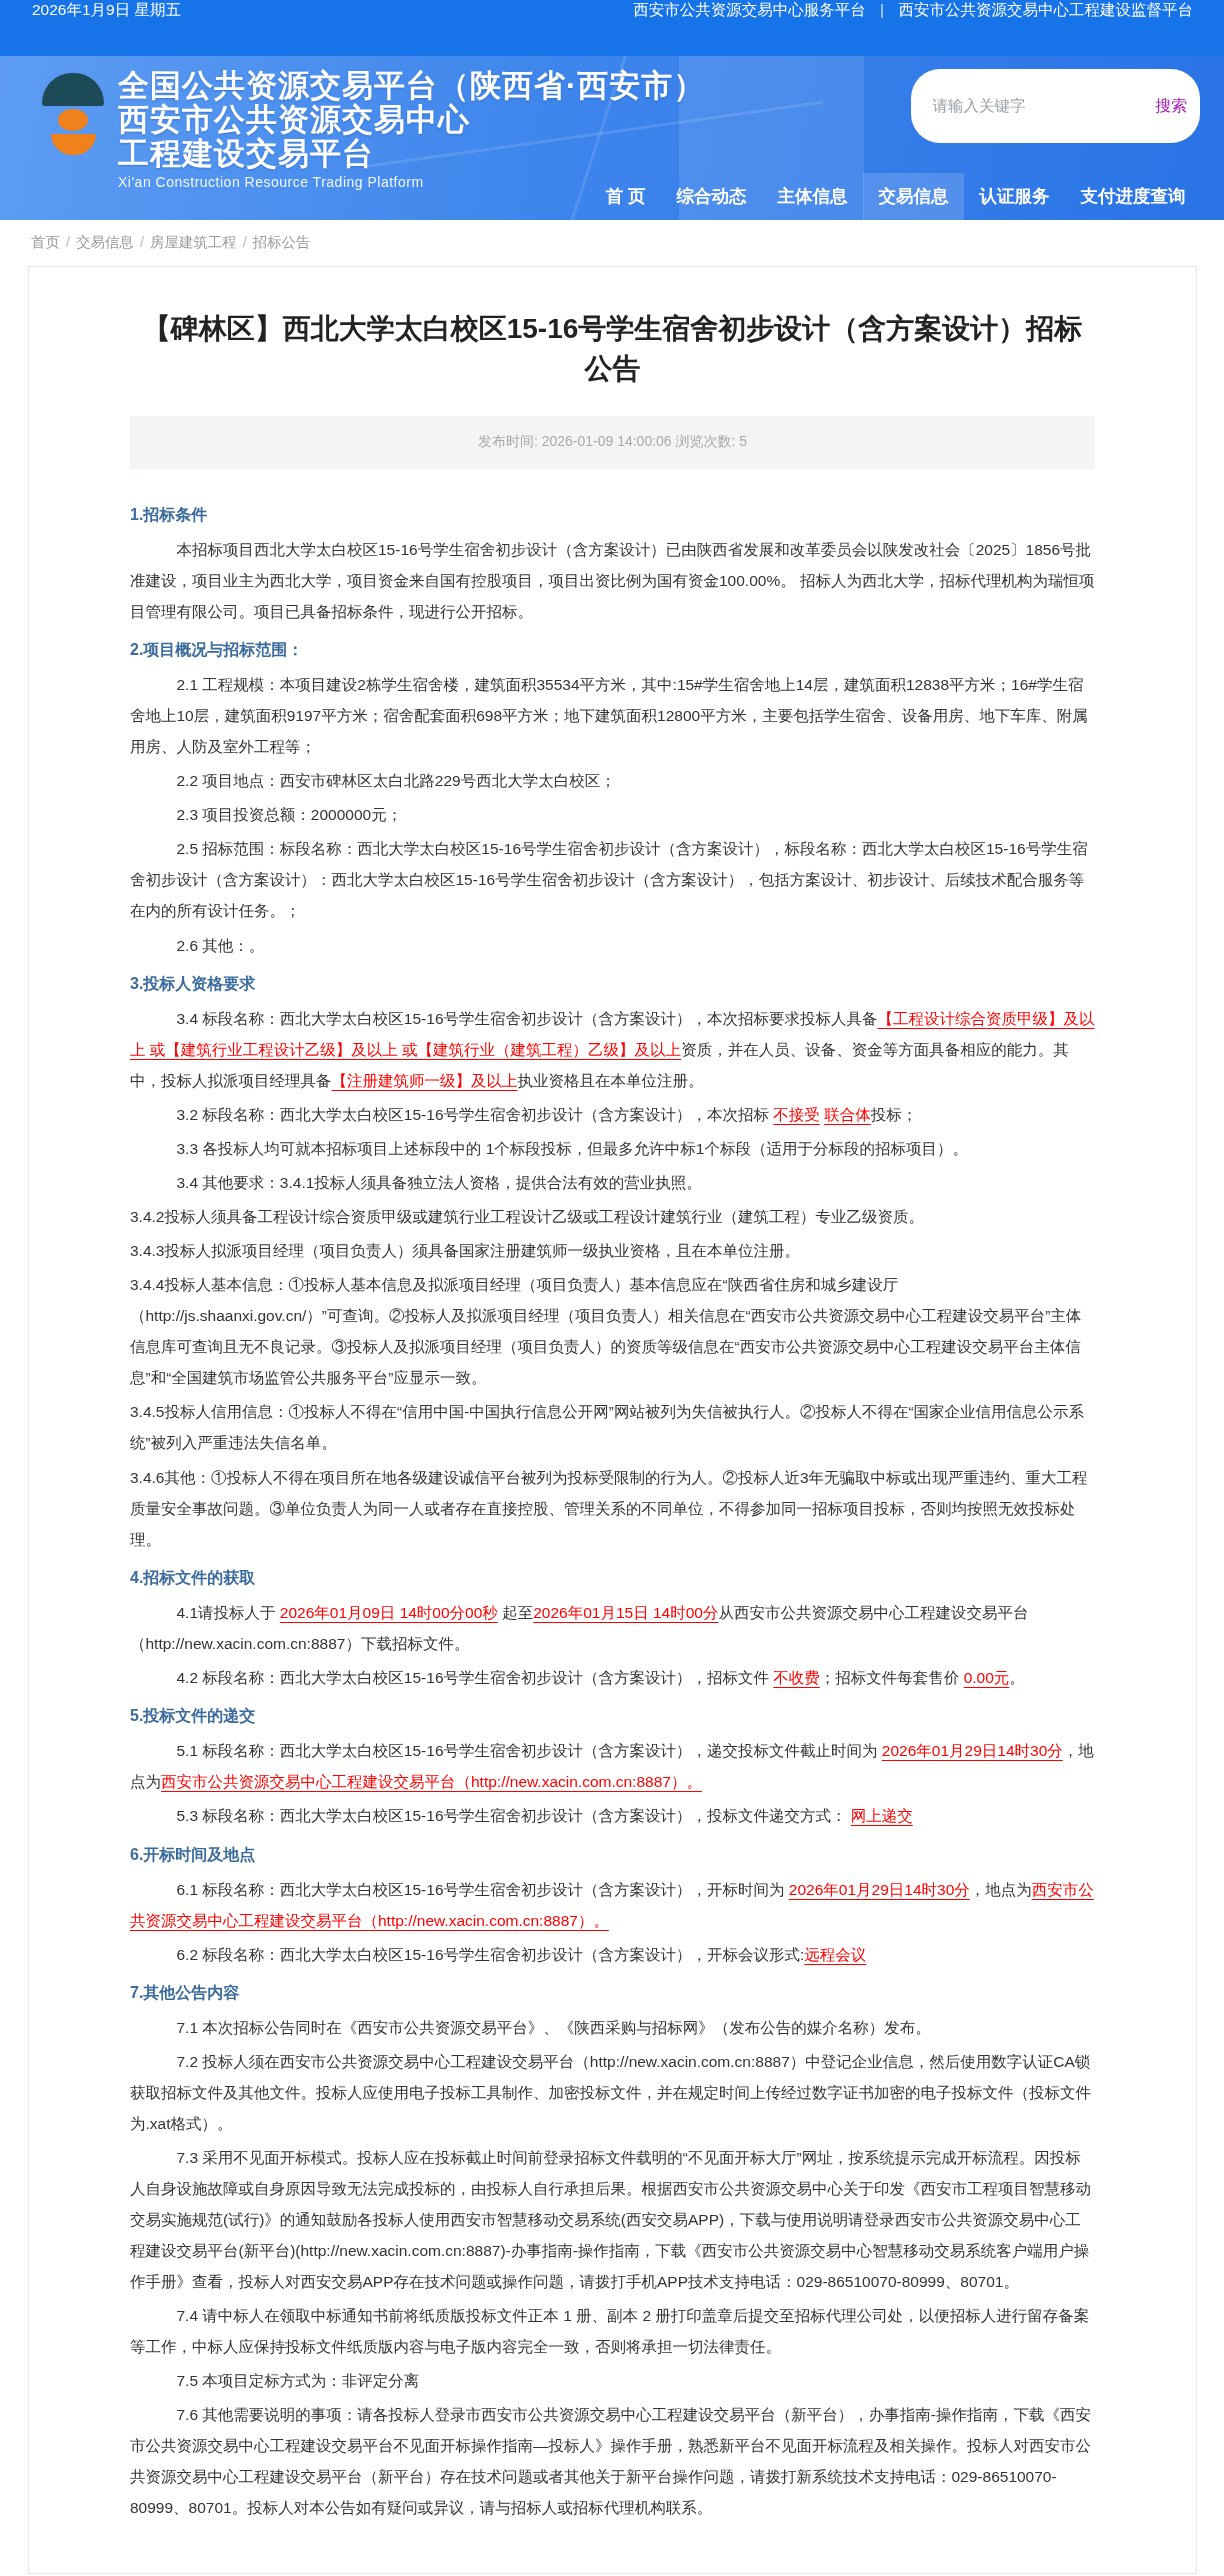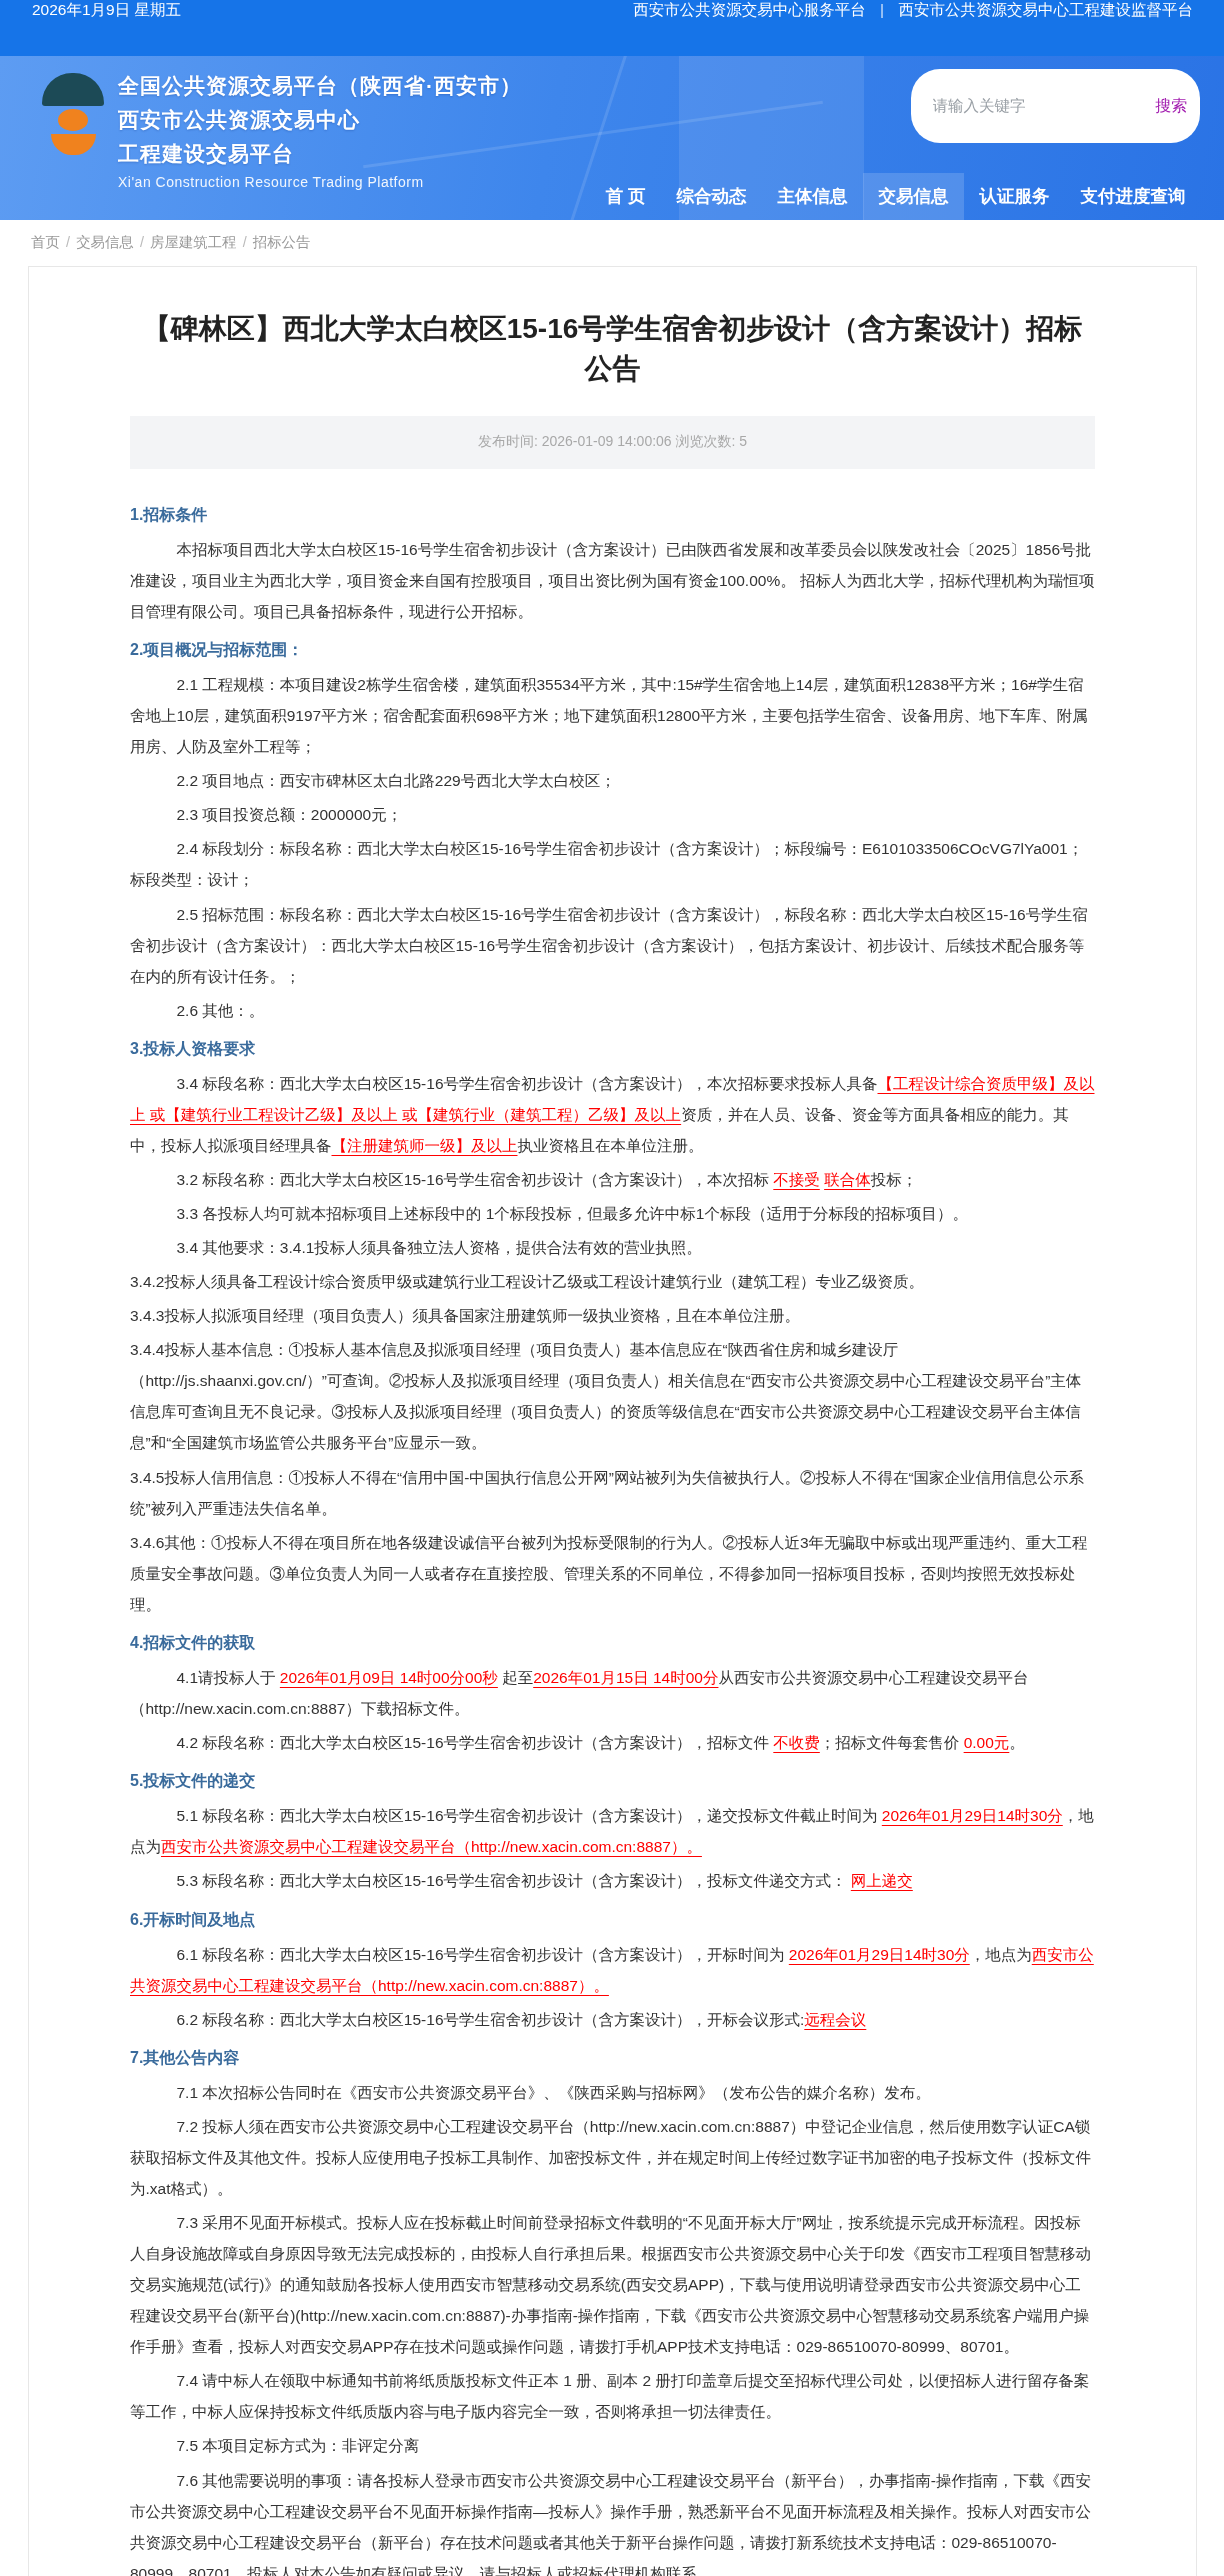--- a/index.html
+++ b/index.html
@@ -14,21 +14,21 @@
           position:relative;color:#fff;overflow:hidden;}
   .crane1,.crane2{position:absolute;background:rgba(255,255,255,.12);}
   .crane1{width:3.1px;height:216px;left:592px;top:-10.3px;transform:rotate(18deg);}
   .crane2{width:464px;height:2.6px;left:361px;top:77px;transform:rotate(-8deg);}
   .navband{position:absolute;right:361px;top:0;width:185px;height:164px;background:rgba(255,255,255,.10);}
   .logo{position:absolute;left:42px;top:16.5px;width:62px;height:77px;}
   .l-top{width:62px;height:33px;background:#1c4a56;border-radius:31px 31px 3.1px 3.1px;}
   .l-mid{width:30px;height:21.6px;background:#f0821e;border-radius:50%;margin:3.6px auto;}
   .l-bot{width:45px;height:20.6px;background:#f0821e;border-radius:0 0 24px 24px;margin:0 auto;}
   .brand{position:absolute;left:118px;top:13.4px;}
-  .brand-line{font-size:21px;font-weight:bold;line-height:34px;letter-spacing:1px;
+  .brand-line{font-size:31px;font-weight:bold;line-height:34px;letter-spacing:1px;
               text-shadow:0 1px 2.1px rgba(0,40,120,.25);}
   .brand-en{font-size:14px;font-weight:normal;opacity:.92;margin-top:3.1px;letter-spacing:0.5px;}
   .search{position:absolute;right:25px;top:13.4px;width:289px;height:74px;background:#fff;
           border-radius:29px;display:flex;align-items:center;padding:0 19.6px;box-sizing:border-box;}
   .search input{flex:1;border:none;outline:none;font-size:15.5px;color:#333;background:transparent;
                 font-family:"Liberation Sans",sans-serif;}
   .search input::placeholder{color:#9aa0a6;}
   .search .sdiv{width:0.5px;height:24px;background:#d9d9d9;margin:0 15.5px 0 5.2px;}
   .search .sbtn{font-size:16px;color:#a21caf;cursor:pointer;white-space:nowrap;}
   .nav{position:absolute;right:24px;bottom:0;display:flex;align-items:flex-end;}
@@ -93,21 +93,20 @@
 <div class="card">
   <div class="title">【碑林区】西北大学太白校区15-16号学生宿舍初步设计（含方案设计）招标公告</div>
   <div class="meta">发布时间: 2026-01-09 14:00:06 浏览次数: 5</div>
   <div class="art" id="article">
       <div class="h">1.招标条件</div>
       <p class="ind"><span>本招标项目西北大学太白校区15-16号学生宿舍初步设计（含方案设计）已由陕西省发展和改革委员会以陕发改社会〔2025〕1856号批准建设，项目业主为西北大学，项目资金来自国有控股项目，项目出资比例为国有资金100.00%。 招标人为西北大学，招标代理机构为瑞恒项目管理有限公司。项目已具备招标条件，现进行公开招标。</span></p>
       <div class="h">2.项目概况与招标范围：</div>
       <p class="ind"><span>2.1 工程规模：本项目建设2栋学生宿舍楼，建筑面积35534平方米，其中:15#学生宿舍地上14层，建筑面积12838平方米；16#学生宿舍地上10层，建筑面积9197平方米；宿舍配套面积698平方米；地下建筑面积12800平方米，主要包括学生宿舍、设备用房、地下车库、附属用房、人防及室外工程等；</span></p>
       <p class="ind"><span>2.2 项目地点：西安市碑林区太白北路229号西北大学太白校区；</span></p>
       <p class="ind"><span>2.3 项目投资总额：2000000元；</span></p>
-      <p class="ind"><span>2.4 标段划分：标段名称：西北大学太白校区15-16号学生宿舍初步设计（含方案设计）；标段编号：E6101033506COcVG7lYa001；标段类型：设计；</span></p>
       <p class="ind"><span>2.5 招标范围：标段名称：西北大学太白校区15-16号学生宿舍初步设计（含方案设计），标段名称：西北大学太白校区15-16号学生宿舍初步设计（含方案设计）：西北大学太白校区15-16号学生宿舍初步设计（含方案设计），包括方案设计、初步设计、后续技术配合服务等在内的所有设计任务。；</span></p>
       <p class="ind"><span>2.6 其他：。</span></p>
       <div class="h">3.投标人资格要求</div>
       <p class="ind"><span>3.4 标段名称：西北大学太白校区15-16号学生宿舍初步设计（含方案设计），本次招标要求投标人具备</span><span class="ru">【工程设计综合资质甲级】及以上 或【建筑行业工程设计乙级】及以上 或【建筑行业（建筑工程）乙级】及以上</span><span>资质，并在人员、设备、资金等方面具备相应的能力。其中，投标人拟派项目经理具备</span><span class="ru">【注册建筑师一级】及以上</span><span>执业资格且在本单位注册。</span></p>
       <p class="ind"><span>3.2 标段名称：西北大学太白校区15-16号学生宿舍初步设计（含方案设计），本次招标 </span><span class="ru">不接受</span><span> </span><span class="ru">联合体</span><span>投标；</span></p>
       <p class="ind"><span>3.3 各投标人均可就本招标项目上述标段中的 1个标段投标，但最多允许中标1个标段（适用于分标段的招标项目）。</span></p>
       <p class="ind"><span>3.4 其他要求：3.4.1投标人须具备独立法人资格，提供合法有效的营业执照。</span></p>
       <p><span>3.4.2投标人须具备工程设计综合资质甲级或建筑行业工程设计乙级或工程设计建筑行业（建筑工程）专业乙级资质。</span></p>
       <p><span>3.4.3投标人拟派项目经理（项目负责人）须具备国家注册建筑师一级执业资格，且在本单位注册。</span></p>
       <p><span>3.4.4投标人基本信息：①投标人基本信息及拟派项目经理（项目负责人）基本信息应在“陕西省住房和城乡建设厅（http://js.shaanxi.gov.cn/）”可查询。②投标人及拟派项目经理（项目负责人）相关信息在“西安市公共资源交易中心工程建设交易平台”主体信息库可查询且无不良记录。③投标人及拟派项目经理（项目负责人）的资质等级信息在“西安市公共资源交易中心工程建设交易平台主体信息”和“全国建筑市场监管公共服务平台”应显示一致。</span></p>

